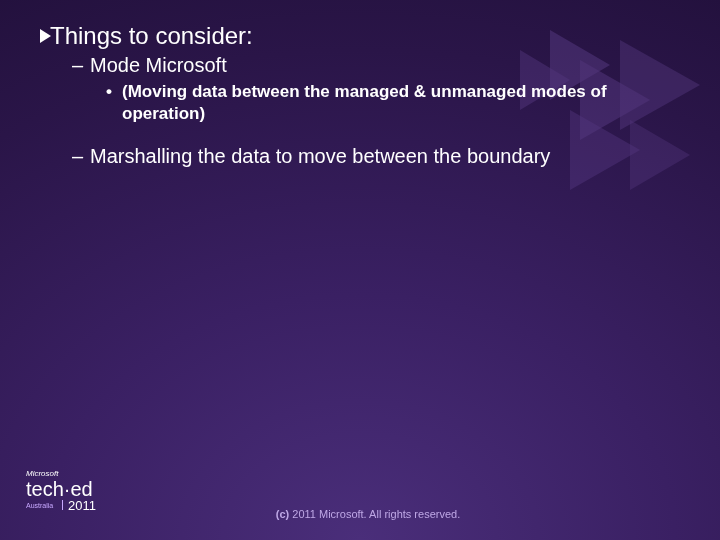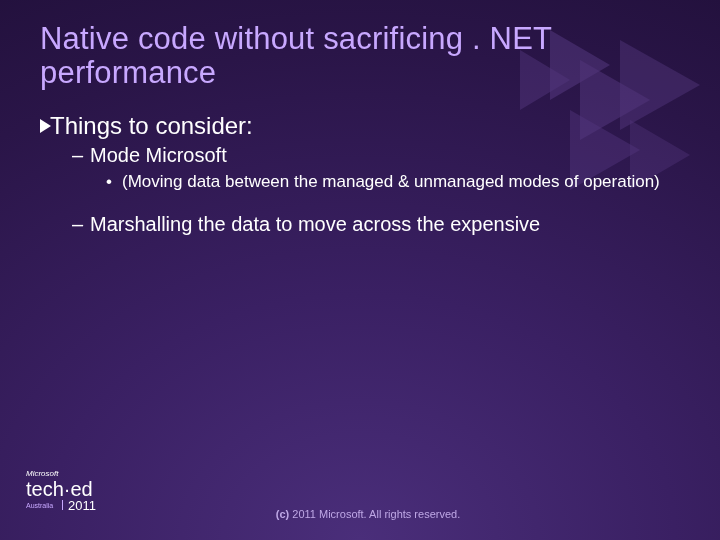--- a/index.html
+++ b/index.html
@@ -61,21 +61,21 @@
     padding-left: 18px;
   }
   .lvl2::before {
     content: "–";
     position: absolute;
     left: 0;
     top: 0;
   }
   .lvl3 {
     font-size: 17px;
-    font-weight: 400;
+    font-weight: 700;
     color: #fff;
     margin-left: 66px;
     margin-bottom: 20px;
     position: relative;
     padding-left: 16px;
     line-height: 1.3;
     max-width: 560px;
   }
   .lvl3::before {
     content: "•";
@@ -113,39 +113,38 @@
       <polygon points="70,40 140,80 70,120" opacity="0.55"></polygon>
       <polygon points="110,20 190,65 110,110" opacity="0.5"></polygon>
       <polygon points="60,90 130,130 60,170" opacity="0.45"></polygon>
       <polygon points="120,100 180,135 120,170" opacity="0.4"></polygon>
     </g>
   </svg>
 </div>
 
 <div class="slide">
 
-  <h1 class="title">Native code without sacrificing . NET performance</h1>
 
   <div class="lvl1">
     <span class="arrow"></span>
     <span>Things to consider:</span>
   </div>
 
   <div class="group">
     <div class="lvl2">
       <span>Mode Microsoft</span>
     </div>
     <div class="lvl3">
       <span>(Moving data between the managed &amp; unmanaged modes of operation)</span>
     </div>
   </div>
 
   <div class="group">
     <div class="lvl2">
-      <span>Marshalling the data to move across the expensive</span>
+      <span>Marshalling the data to move between the boundary</span>
     </div>
   </div>
 
 </div>
 
 <div class="footer-logo">
   <svg width="100" height="48" viewBox="0 0 100 48">
     <text x="0" y="10" font-family="Segoe UI, Arial" font-size="8" fill="#ffffff" font-style="italic">Microsoft</text>
     <text x="0" y="30" font-family="Segoe UI, Arial" font-size="20" font-weight="300" fill="#ffffff">tech·ed</text>
     <text x="0" y="42" font-family="Segoe UI, Arial" font-size="7" fill="#c8a8ff">Australia</text>

